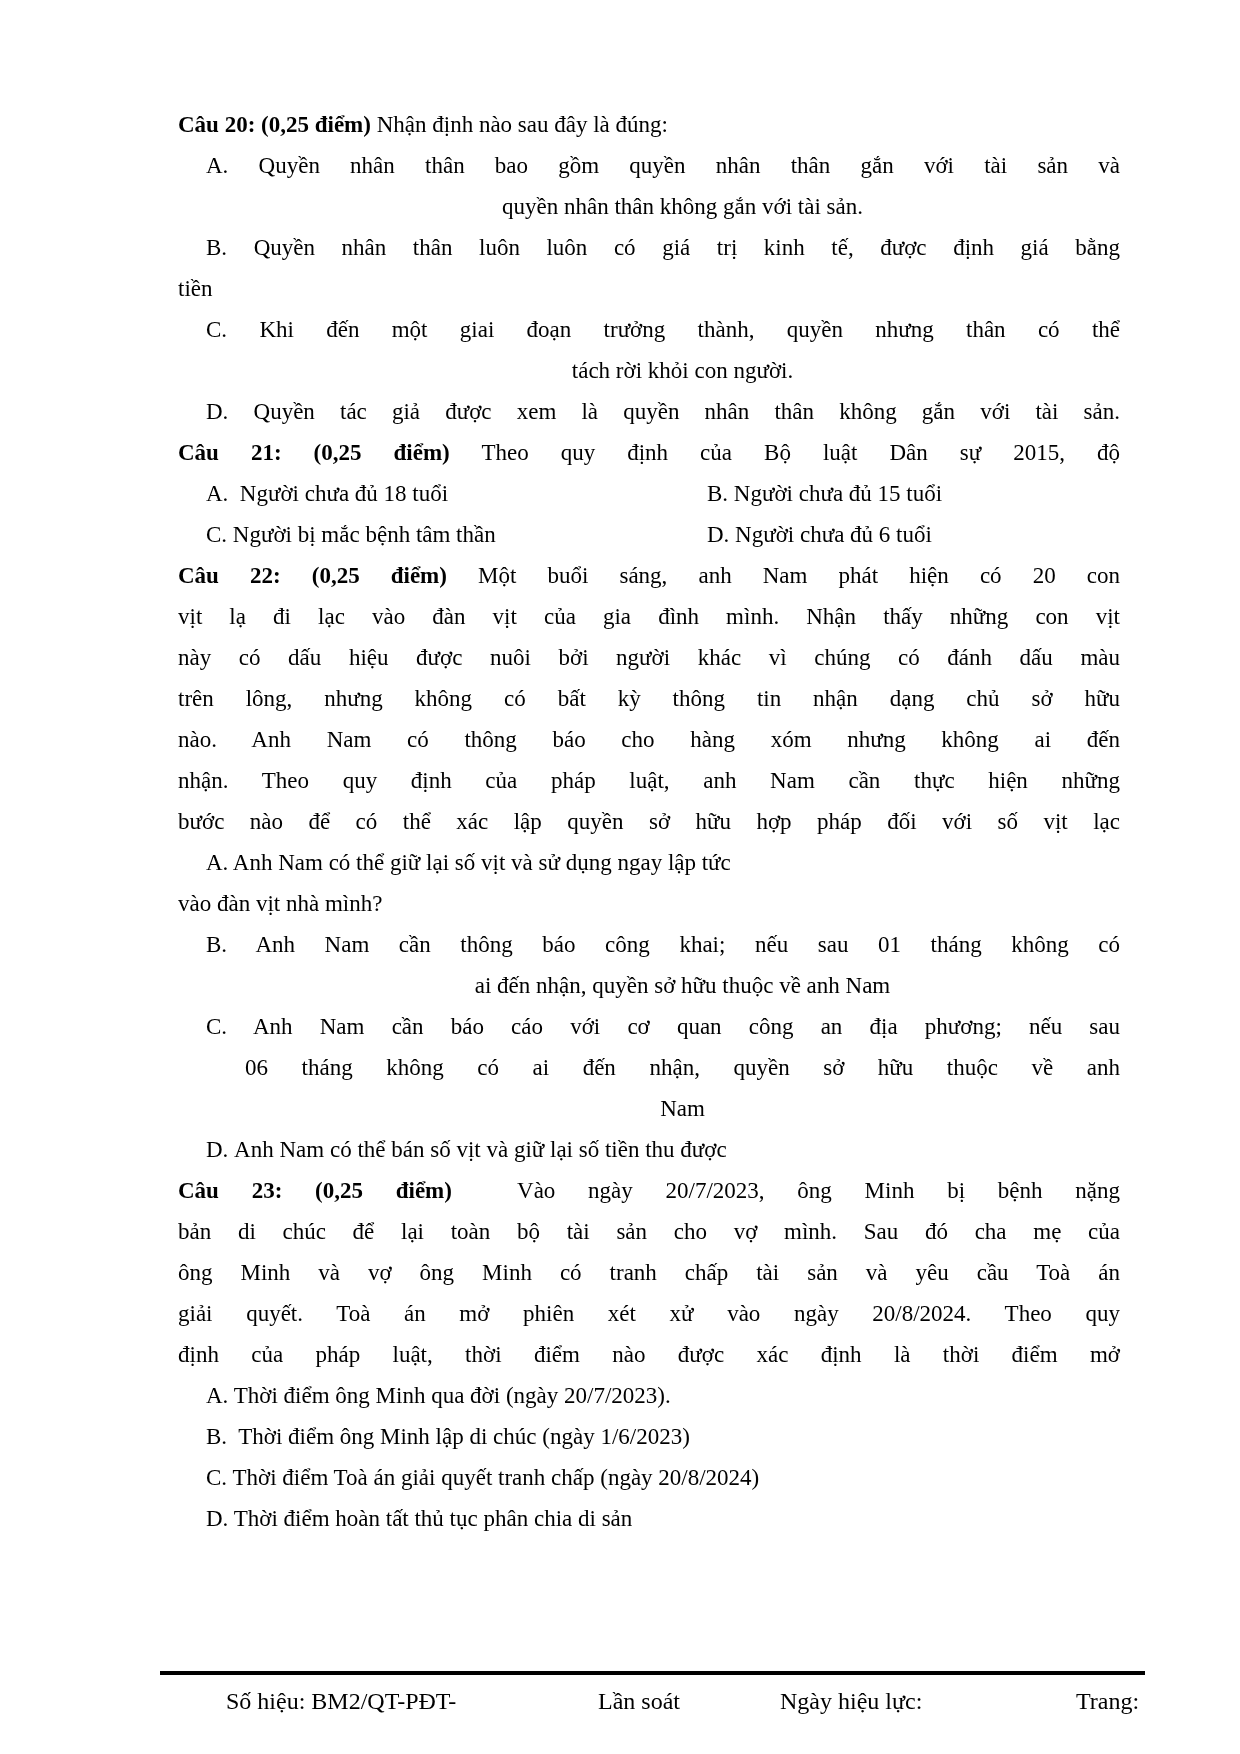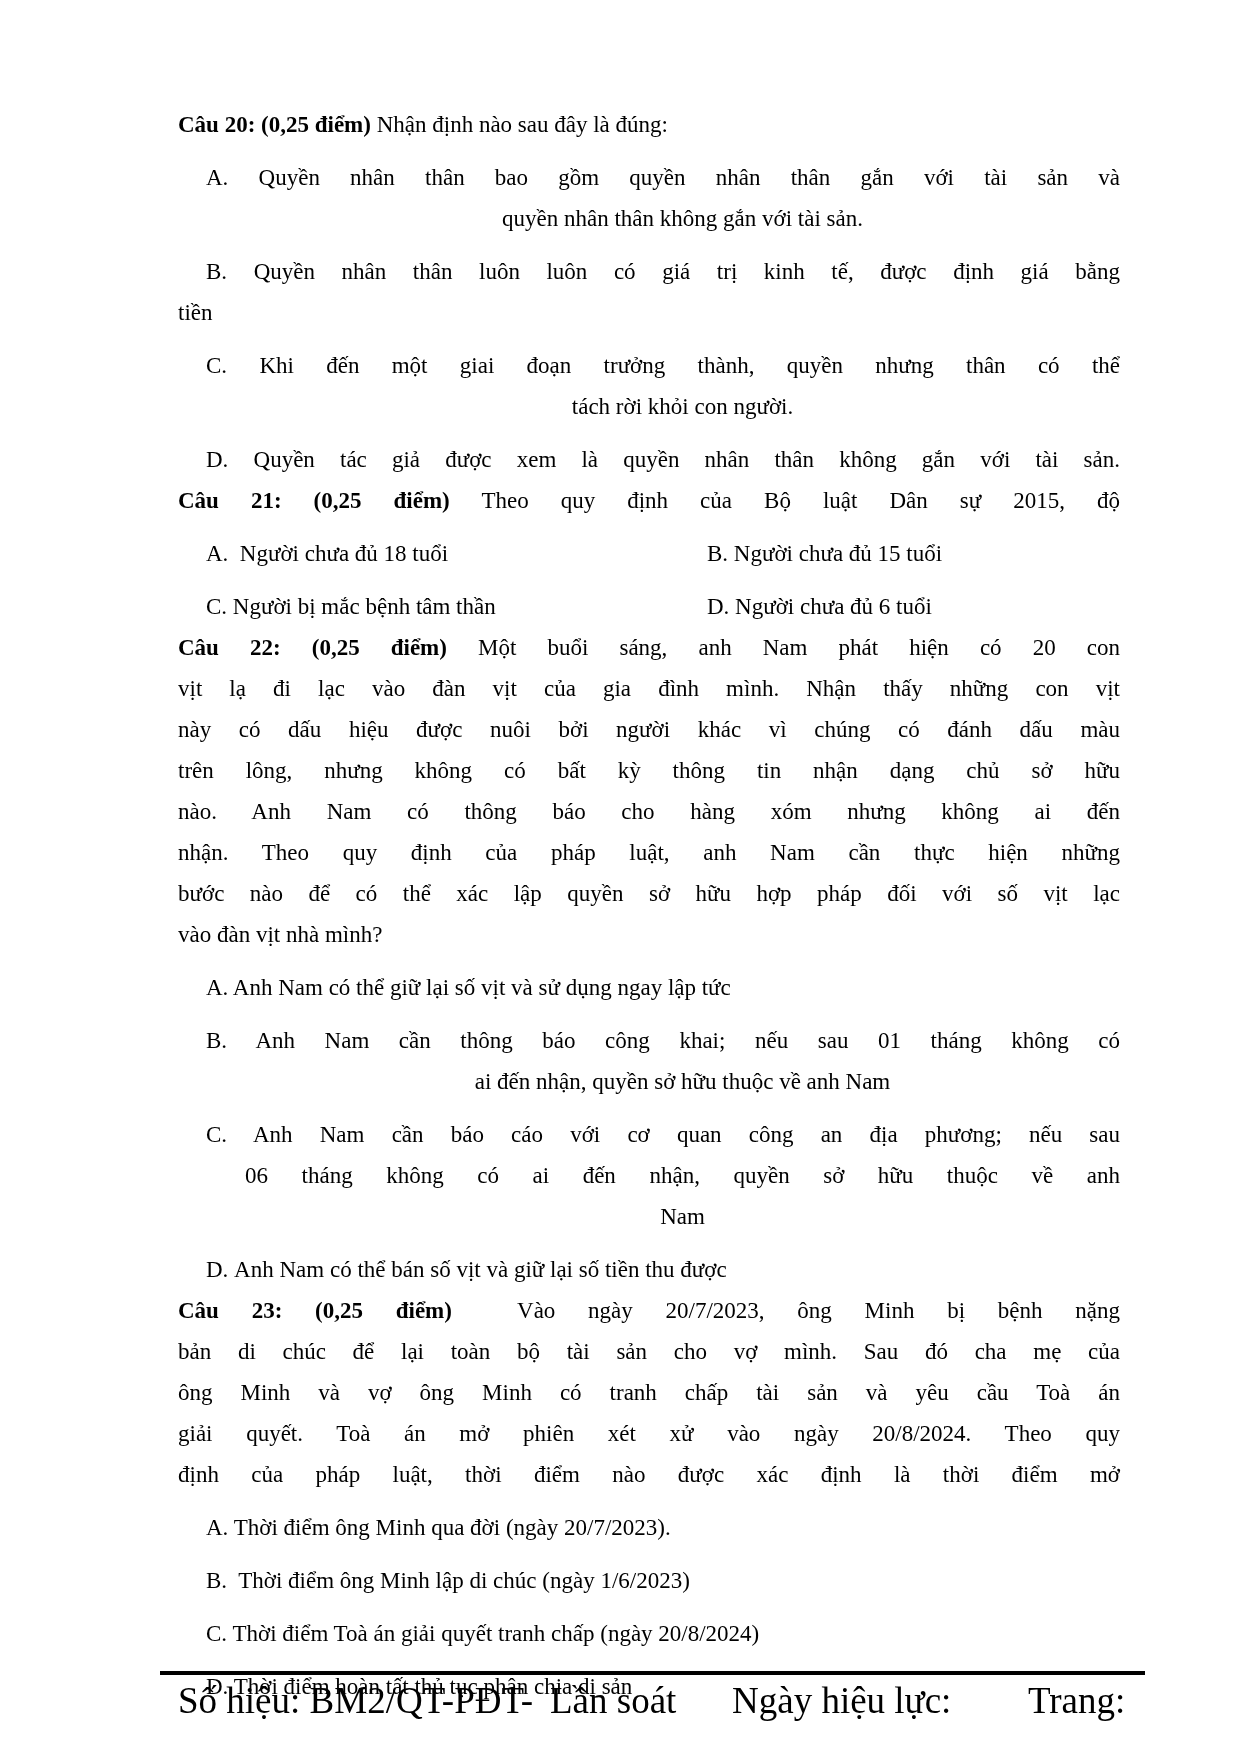--- a/index.html
+++ b/index.html
@@ -11,31 +11,31 @@
   }
   .doc {
     position: absolute; top: 104px; left: 178px; width: 942px;
   }
   .line {
     font-size: 23px; line-height: 41px; height: 41px;
     position: relative;
   }
   .line .bold { font-weight: 700; }
   .indent-0 { margin-left: 0; }
-  .indent-1 { margin-left: 28px; margin-top: 12px; }
+  .indent-1 { margin-left: 28px; }
   .indent-2 { margin-left: 67px; text-align: center; }
   .justify { text-align: justify; text-align-last: justify; }
   .twocol .right { position: absolute; left: 501px; top: 0; }
   .footer-rule {
     position: absolute; left: 160px; top: 1671px;
     width: 985px; height: 4px; background: #000000;
   }
   .footer-item {
     position: absolute; top: 1684px;
-    font-size: 37px; line-height: 34px; white-space: nowrap;
+    font-size: 24px; line-height: 34px; white-space: nowrap; margin-left: 48px;
   }
   .f0 { left: 178px; }
   .f1 { left: 550px; }
   .f2 { left: 732px; }
   .f3 { left: 1028px; }
 </style>
 </head>
 <body>
 
 <div class="doc">
@@ -50,22 +50,22 @@
     <div class="line indent-0 justify"><span class="bold">Câu 21: (0,25 điểm)</span><span class="txt"> Theo quy định của Bộ luật Dân sự 2015, độ</span></div>
     <div class="line indent-1 twocol"><span class="txt">A.&nbsp; Người chưa đủ 18 tuổi</span><span class="right">B. Người chưa đủ 15 tuổi</span></div>
     <div class="line indent-1 twocol"><span class="txt">C. Người bị mắc bệnh tâm thần</span><span class="right">D. Người chưa đủ 6 tuổi</span></div>
     <div class="line indent-0 justify"><span class="bold">Câu 22: (0,25 điểm)</span><span class="txt"> Một buổi sáng, anh Nam phát hiện có 20 con</span></div>
     <div class="line indent-0 justify"><span class="txt">vịt lạ đi lạc vào đàn vịt của gia đình mình. Nhận thấy những con vịt</span></div>
     <div class="line indent-0 justify"><span class="txt">này có dấu hiệu được nuôi bởi người khác vì chúng có đánh dấu màu</span></div>
     <div class="line indent-0 justify"><span class="txt">trên lông, nhưng không có bất kỳ thông tin nhận dạng chủ sở hữu</span></div>
     <div class="line indent-0 justify"><span class="txt">nào. Anh Nam có thông báo cho hàng xóm nhưng không ai đến</span></div>
     <div class="line indent-0 justify"><span class="txt">nhận. Theo quy định của pháp luật, anh Nam cần thực hiện những</span></div>
     <div class="line indent-0 justify"><span class="txt">bước nào để có thể xác lập quyền sở hữu hợp pháp đối với số vịt lạc</span></div>
+    <div class="line indent-1"><span class="txt">A. Anh Nam có thể giữ lại số vịt và sử dụng ngay lập tức</span></div>
     <div class="line indent-0"><span class="txt">vào đàn vịt nhà mình?</span></div>
-    <div class="line indent-1"><span class="txt">A. Anh Nam có thể giữ lại số vịt và sử dụng ngay lập tức</span></div>
     <div class="line indent-1 justify"><span class="txt">B. Anh Nam cần thông báo công khai; nếu sau 01 tháng không có</span></div>
     <div class="line indent-2"><span class="txt">ai đến nhận, quyền sở hữu thuộc về anh Nam</span></div>
     <div class="line indent-1 justify"><span class="txt">C. Anh Nam cần báo cáo với cơ quan công an địa phương; nếu sau</span></div>
     <div class="line indent-2 justify"><span class="txt">06 tháng không có ai đến nhận, quyền sở hữu thuộc về anh</span></div>
     <div class="line indent-2"><span class="txt">Nam</span></div>
     <div class="line indent-1"><span class="txt">D.&nbsp;Anh Nam có thể bán số vịt và giữ lại số tiền thu được</span></div>
     <div class="line indent-0 justify"><span class="bold">Câu 23: (0,25 điểm)</span><span class="txt">&nbsp; Vào ngày 20/7/2023, ông Minh bị bệnh nặng</span></div>
     <div class="line indent-0 justify"><span class="txt">bản di chúc để lại toàn bộ tài sản cho vợ mình. Sau đó cha mẹ của</span></div>
     <div class="line indent-0 justify"><span class="txt">ông Minh và vợ ông Minh có tranh chấp tài sản và yêu cầu Toà án</span></div>
     <div class="line indent-0 justify"><span class="txt">giải quyết. Toà án mở phiên xét xử vào ngày 20/8/2024. Theo quy</span></div>

